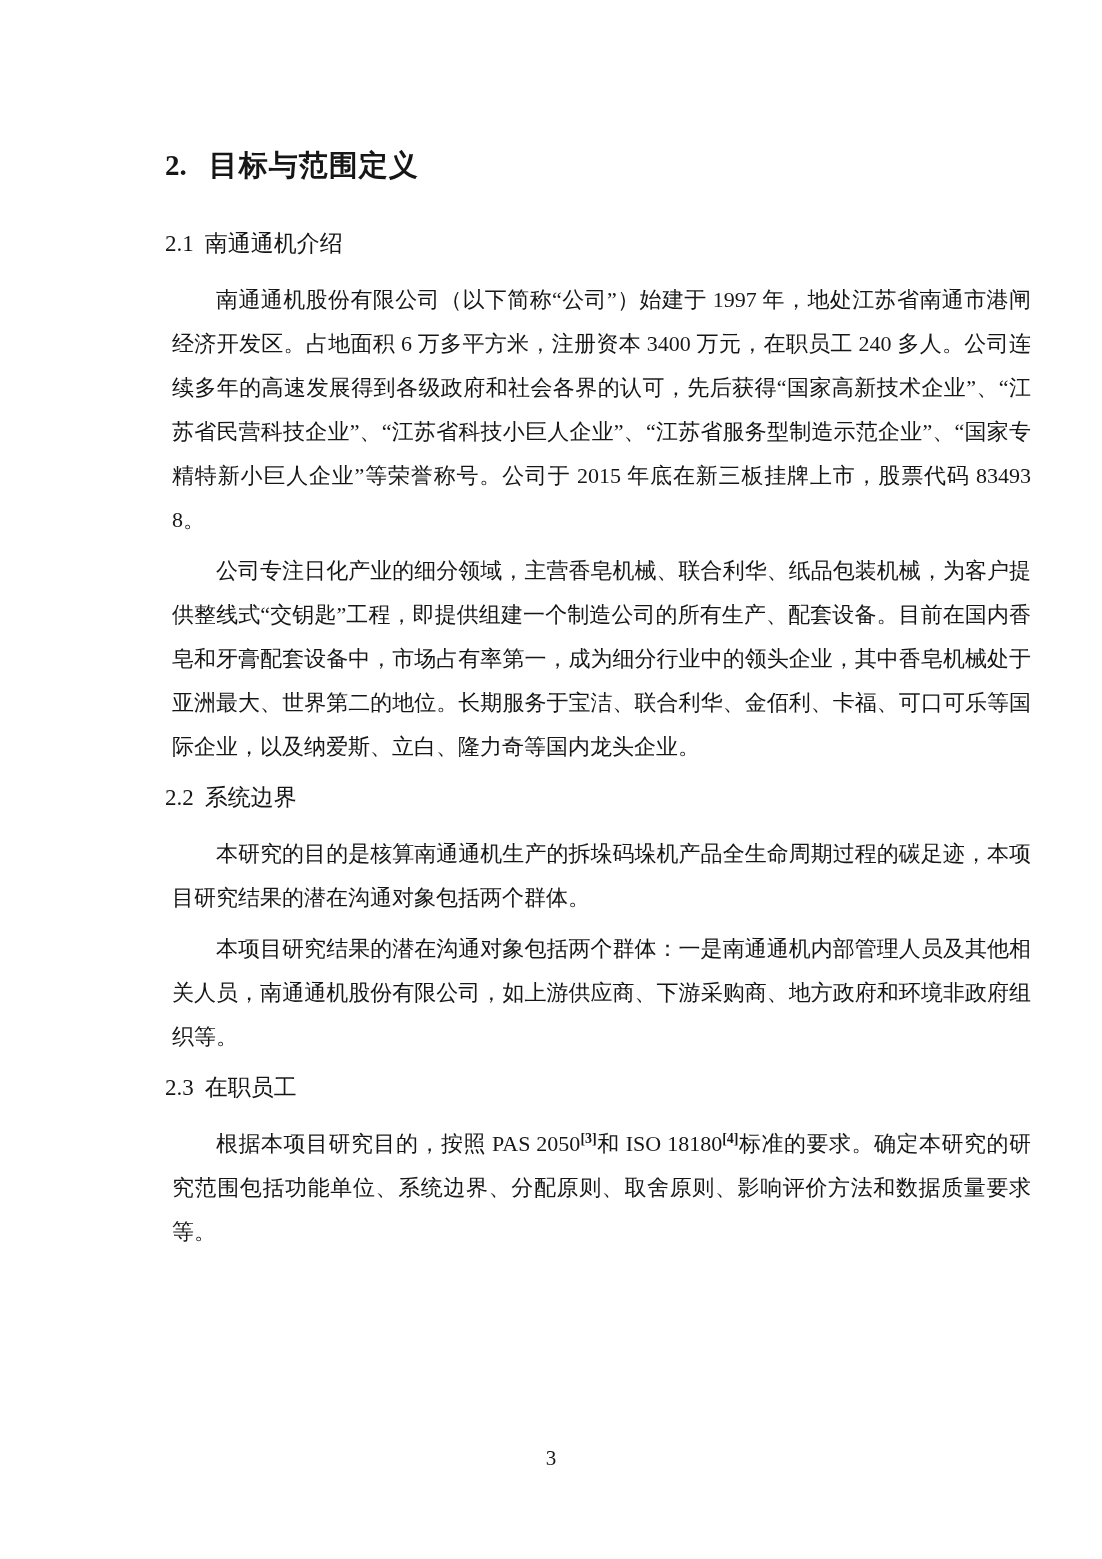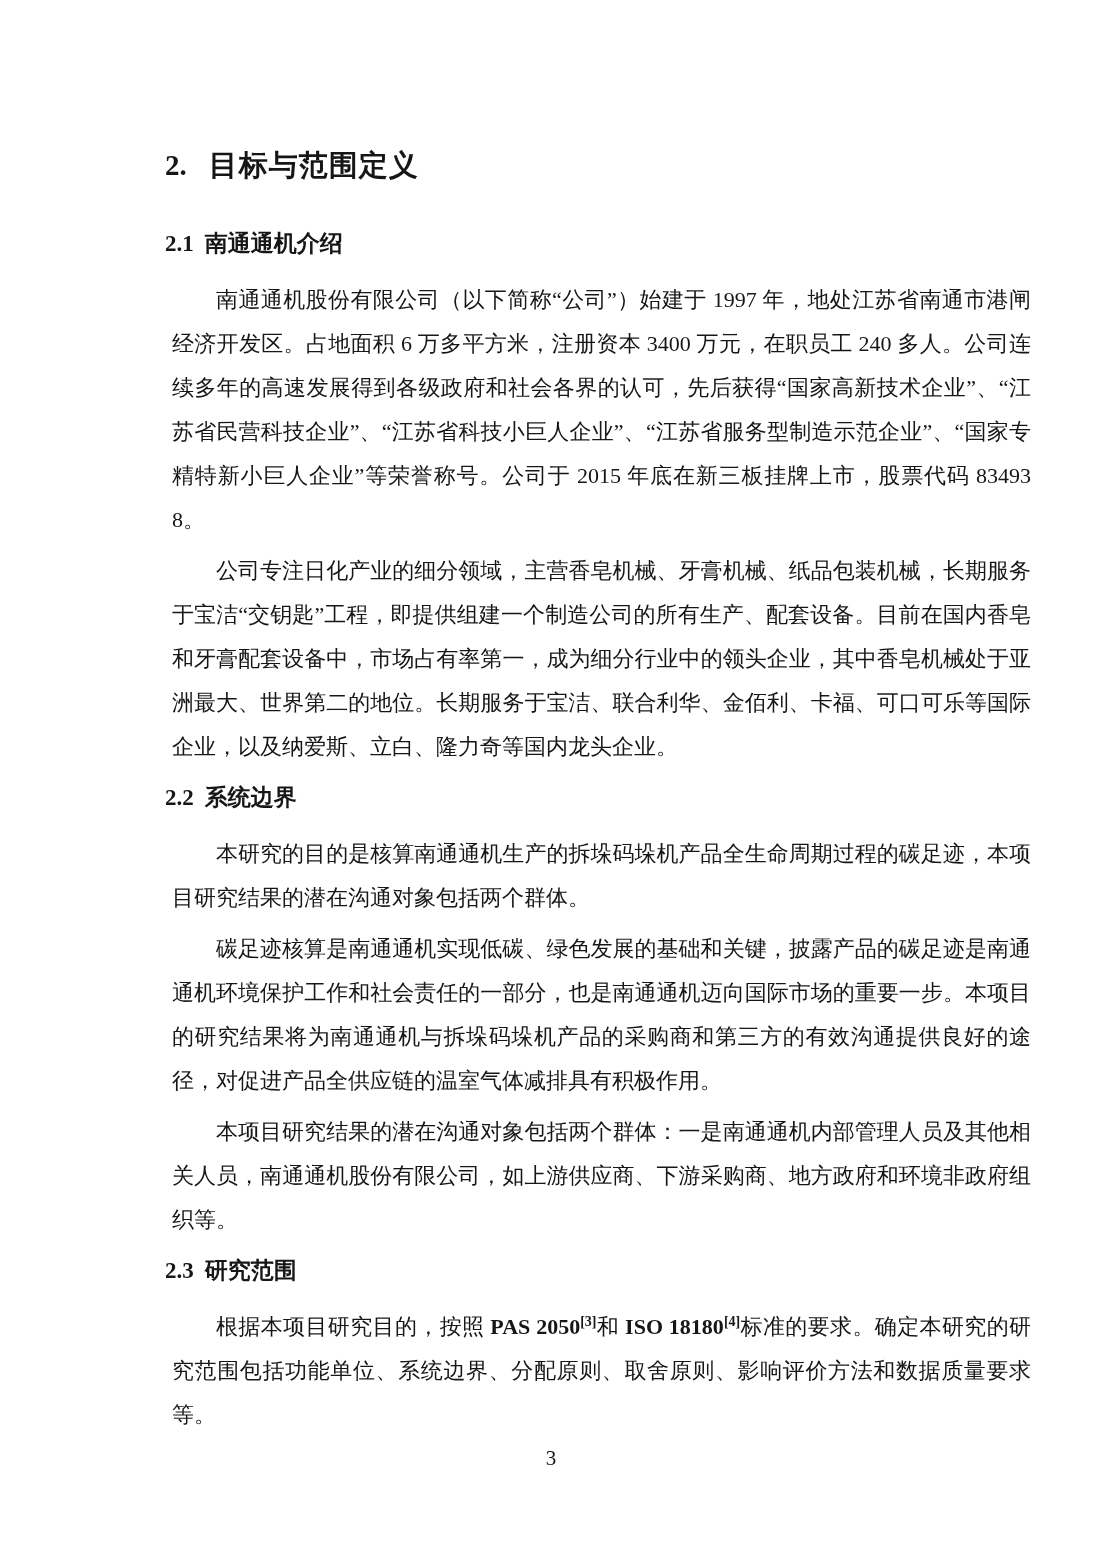--- a/index.html
+++ b/index.html
@@ -24,36 +24,36 @@
     line-height: 42px;
     margin: 0 0 36px 0;
     letter-spacing: 1px;
   }
   h1.chapter .num {
     margin-right: 22px;
     letter-spacing: 0;
   }
   h2.section {
     font-size: 23px;
-    font-weight: bold;
+    font-weight: normal;
     line-height: 44px;
     margin: 0 0 12px 0;
   }
   h2.section .num {
     margin-right: 11px;
   }
   p.body-p {
     font-size: 22px;
     line-height: 44px;
     margin: 7px;
     text-align: justify;
     text-indent: 2em;
     word-break: break-all;
   }
-  .bold { font-weight: bold; }
+  .bold { font-weight: normal; }
   sup.ref {
     font-size: 14px;
     font-weight: bold;
     line-height: 0;
     vertical-align: super;
   }
   .footer-pagenum {
     position: absolute;
     left: 0;
     right: 0;
@@ -67,27 +67,26 @@
 </head>
 <body>
 
 <div class="page">
 
   <h1 class="chapter"><span class="num">2.</span><span>目标与范围定义</span></h1>
 
   <h2 class="section"><span class="num">2.1</span><span>南通通机介绍</span></h2>
 
   <p class="body-p">南通通机股份有限公司（以下简称“公司”）始建于 1997 年，地处江苏省南通市港闸经济开发区。占地面积 6 万多平方米，注册资本 3400 万元，在职员工 240 多人。公司连续多年的高速发展得到各级政府和社会各界的认可，先后获得“国家高新技术企业”、“江苏省民营科技企业”、“江苏省科技小巨人企业”、“江苏省服务型制造示范企业”、“国家专精特新小巨人企业”等荣誉称号。公司于 2015 年底在新三板挂牌上市，股票代码 834938。</p>
-  <p class="body-p">公司专注日化产业的细分领域，主营香皂机械、牙膏机械、纸品包装机械，长期服务于宝洁“交钥匙”工程，即提供组建一个制造公司的所有生产、配套设备。目前在国内香皂和牙膏配套设备中，市场占有率第一，成为细分行业中的领头企业，其中香皂机械处于亚洲最大、世界第二的地位。长期服务于宝洁、联合利华、金佰利、卡福、可口可乐等国际企业，以及纳爱斯、立白、隆力奇等国内龙头企业。</p>
+  <p class="body-p">公司专注日化产业的细分领域，主营香皂机械、联合利华、纸品包装机械，为客户提供整线式“交钥匙”工程，即提供组建一个制造公司的所有生产、配套设备。目前在国内香皂和牙膏配套设备中，市场占有率第一，成为细分行业中的领头企业，其中香皂机械处于亚洲最大、世界第二的地位。长期服务于宝洁、联合利华、金佰利、卡福、可口可乐等国际企业，以及纳爱斯、立白、隆力奇等国内龙头企业。</p>
 
   <h2 class="section"><span class="num">2.2</span><span>系统边界</span></h2>
 
   <p class="body-p">本研究的目的是核算南通通机生产的拆垛码垛机产品全生命周期过程的碳足迹，本项目研究结果的潜在沟通对象包括两个群体。</p>
-  <p class="body-p">碳足迹核算是南通通机实现低碳、绿色发展的基础和关键，披露产品的碳足迹是南通通机环境保护工作和社会责任的一部分，也是南通通机迈向国际市场的重要一步。本项目的研究结果将为南通通机与拆垛码垛机产品的采购商和第三方的有效沟通提供良好的途径，对促进产品全供应链的温室气体减排具有积极作用。</p>
   <p class="body-p">本项目研究结果的潜在沟通对象包括两个群体：一是南通通机内部管理人员及其他相关人员，南通通机股份有限公司，如上游供应商、下游采购商、地方政府和环境非政府组织等。</p>
 
-  <h2 class="section"><span class="num">2.3</span><span>研究范围</span></h2>
+  <h2 class="section"><span class="num">2.3</span><span>在职员工</span></h2>
 
   <p class="body-p"><span>根据本项目研究目的，按照 </span><span class="bold">PAS 2050</span><sup class="ref">[3]</sup><span>和 </span><span class="bold">ISO 18180</span><sup class="ref">[4]</sup><span>标准的要求。确定本研究的研究范围包括功能单位、系统边界、分配原则、取舍原则、影响评价方法和数据质量要求等。</span></p>
 
   <div class="footer-pagenum">3</div>
 
 </div>
 
 </body></html>

